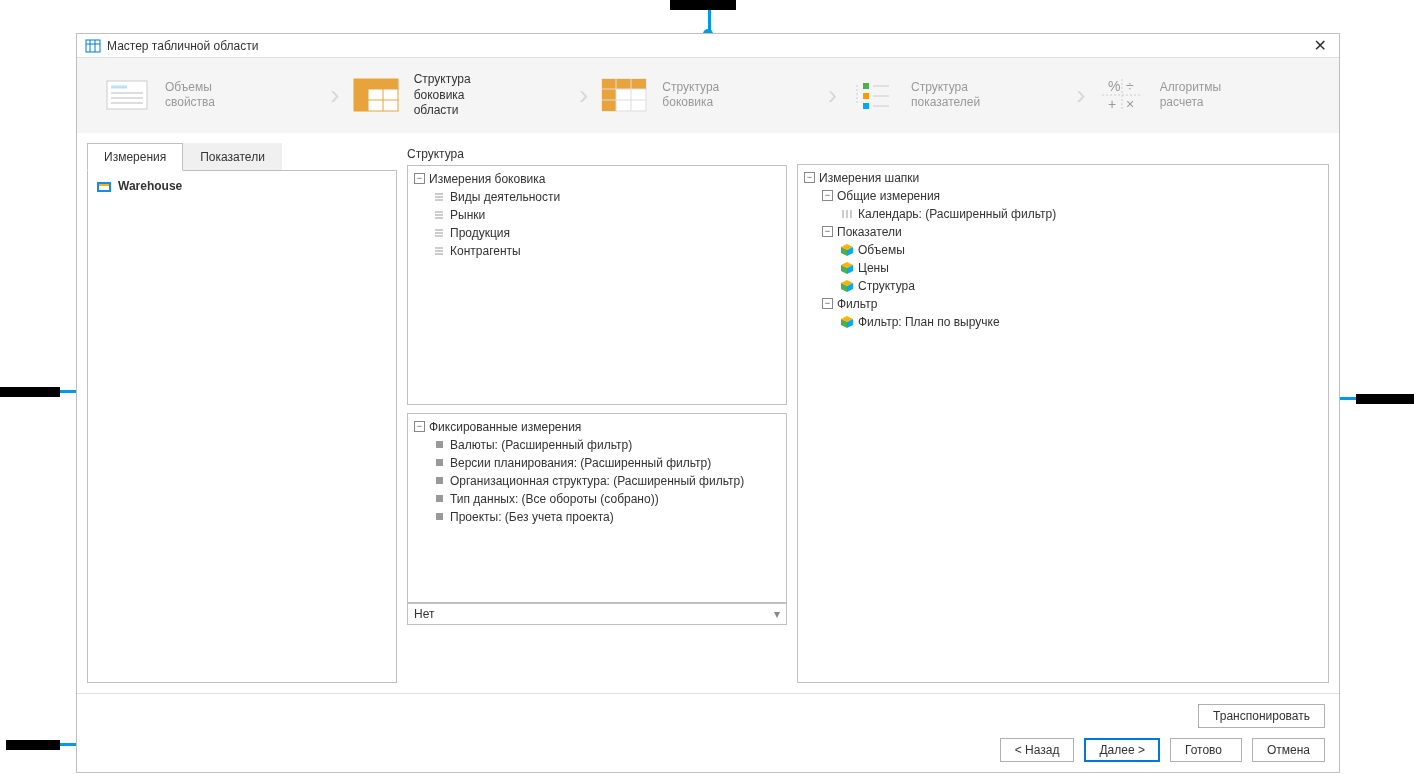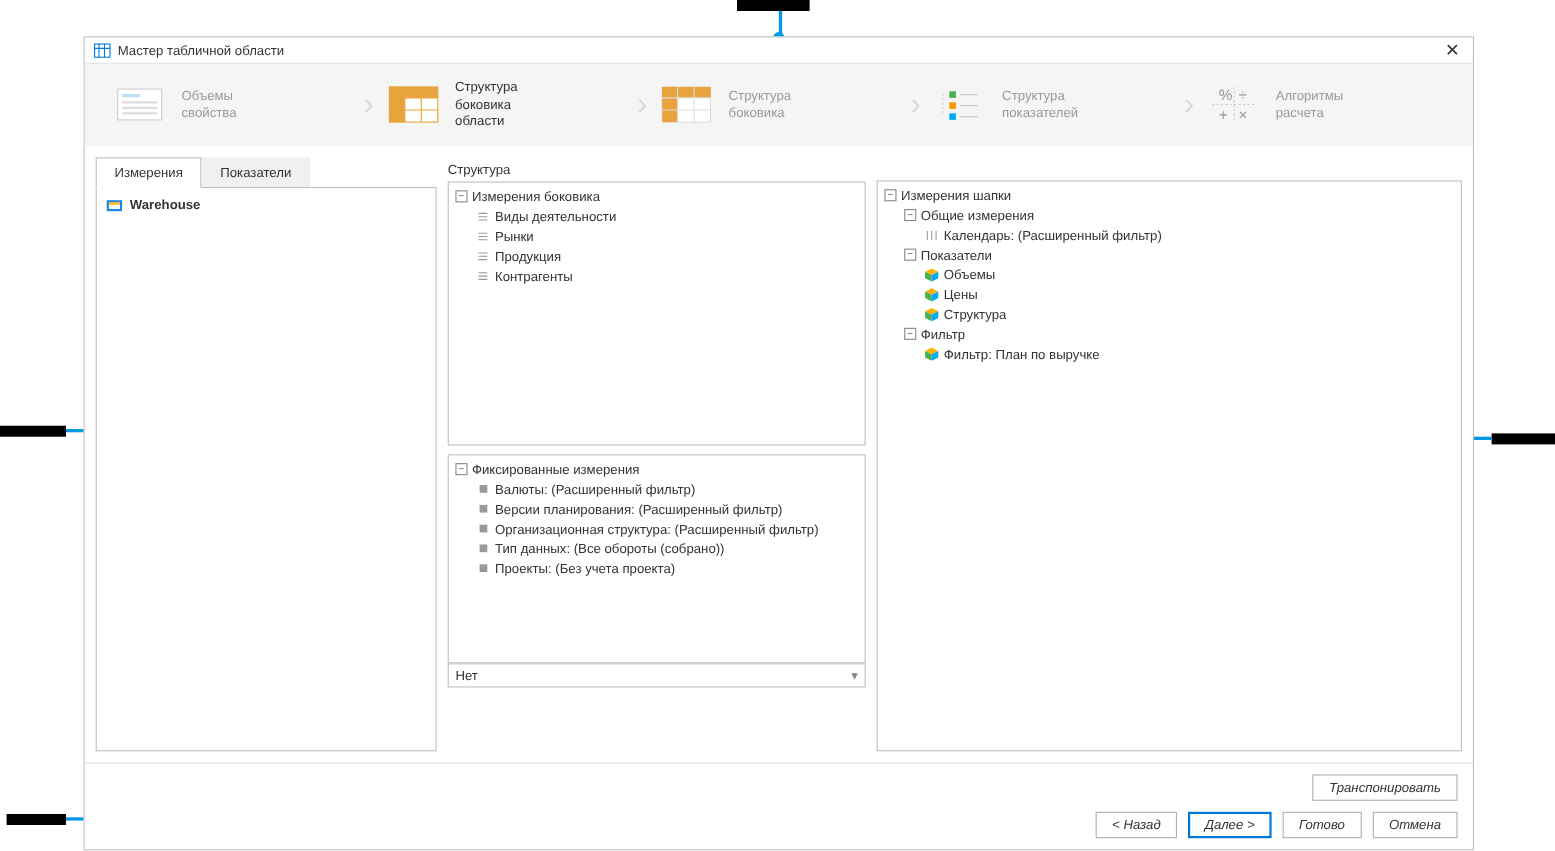--- a/index.html
+++ b/index.html
@@ -177,22 +177,21 @@
   justify-content: flex-end;
   gap: 10px;
 }
 .btn {
   border: 1px solid #b0b0b0;
   background: #fff;
   padding: 4px 14px;
   font-size: 12px;
   cursor: pointer;
   min-width: 72px;
-  text-align: right;
-  font-style: italic;
+  text-align: left;
 }
 .btn.default {
   border: 2px solid #0078d7;
   padding: 3px 13px;
 }
 .btn.wide { min-width: 190px; }
 .callout {
   position: absolute;
   background: #000;
   height: 10px;

